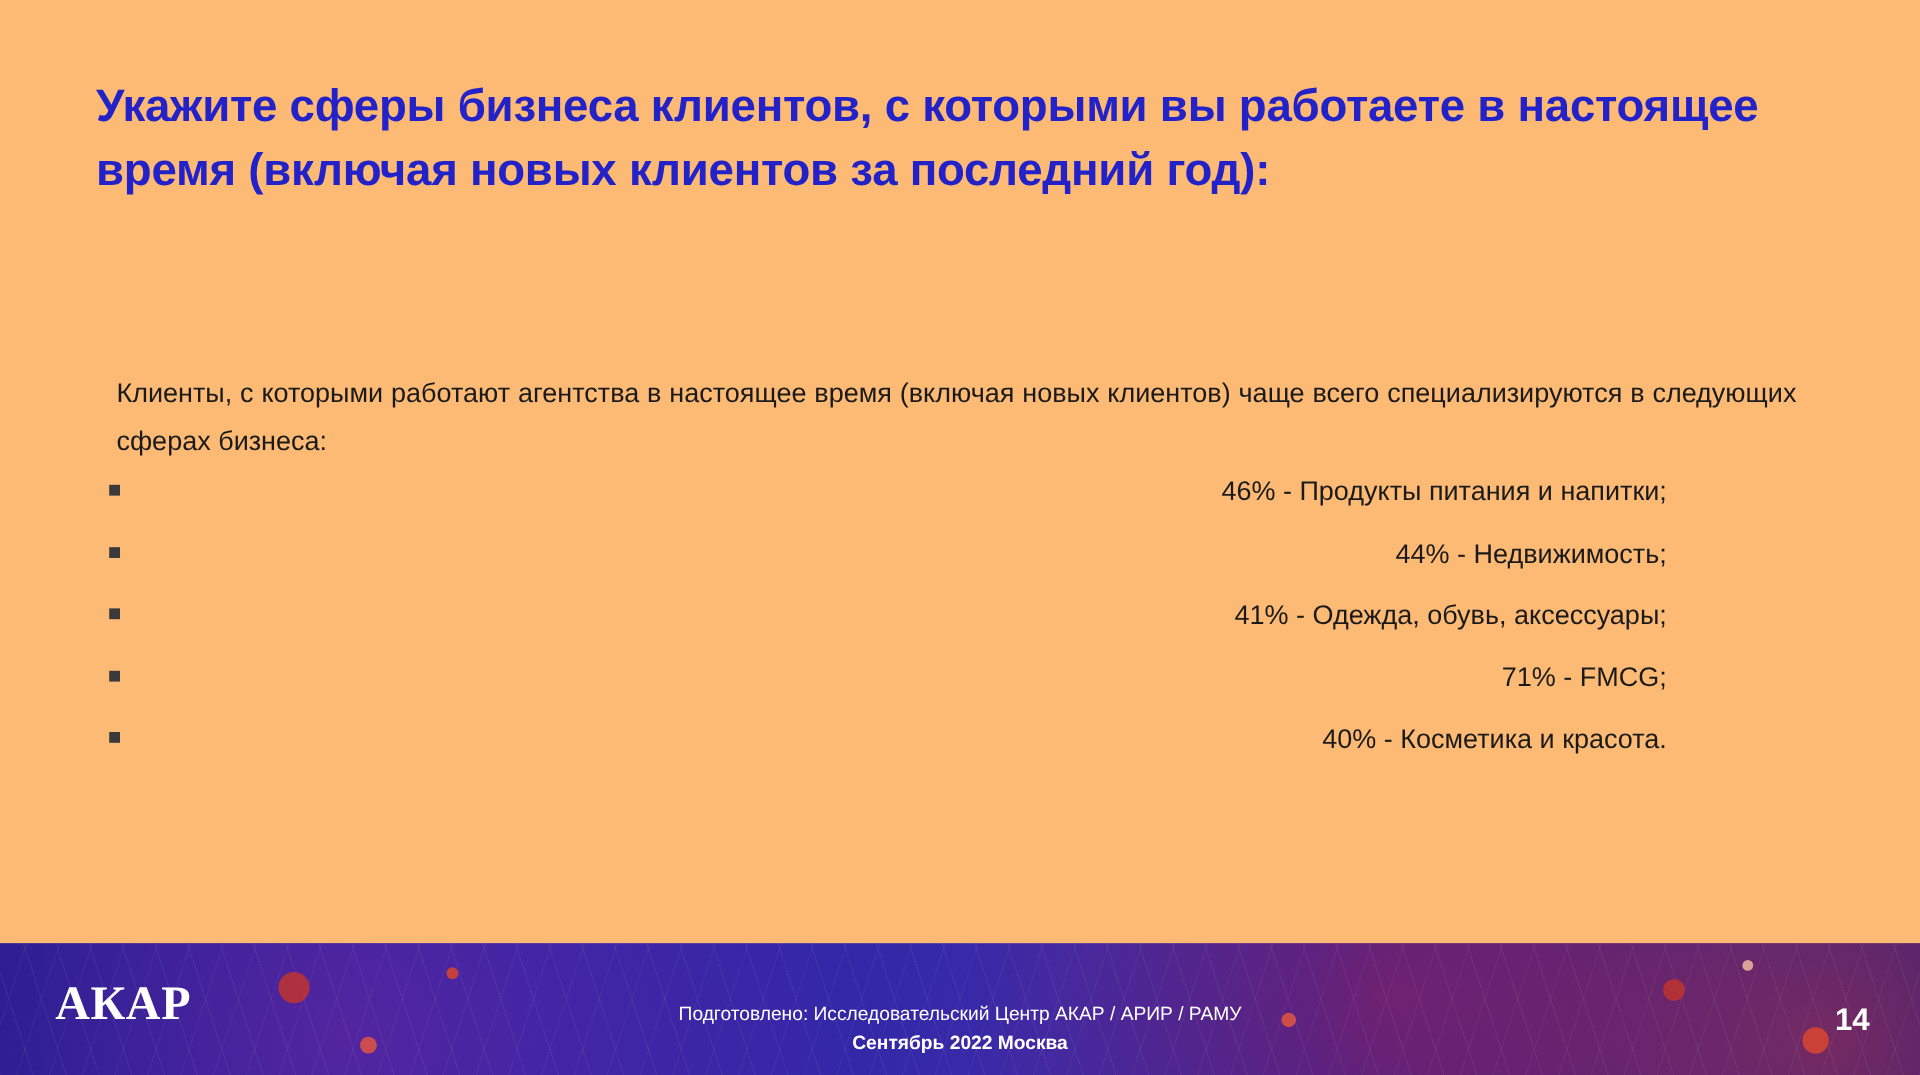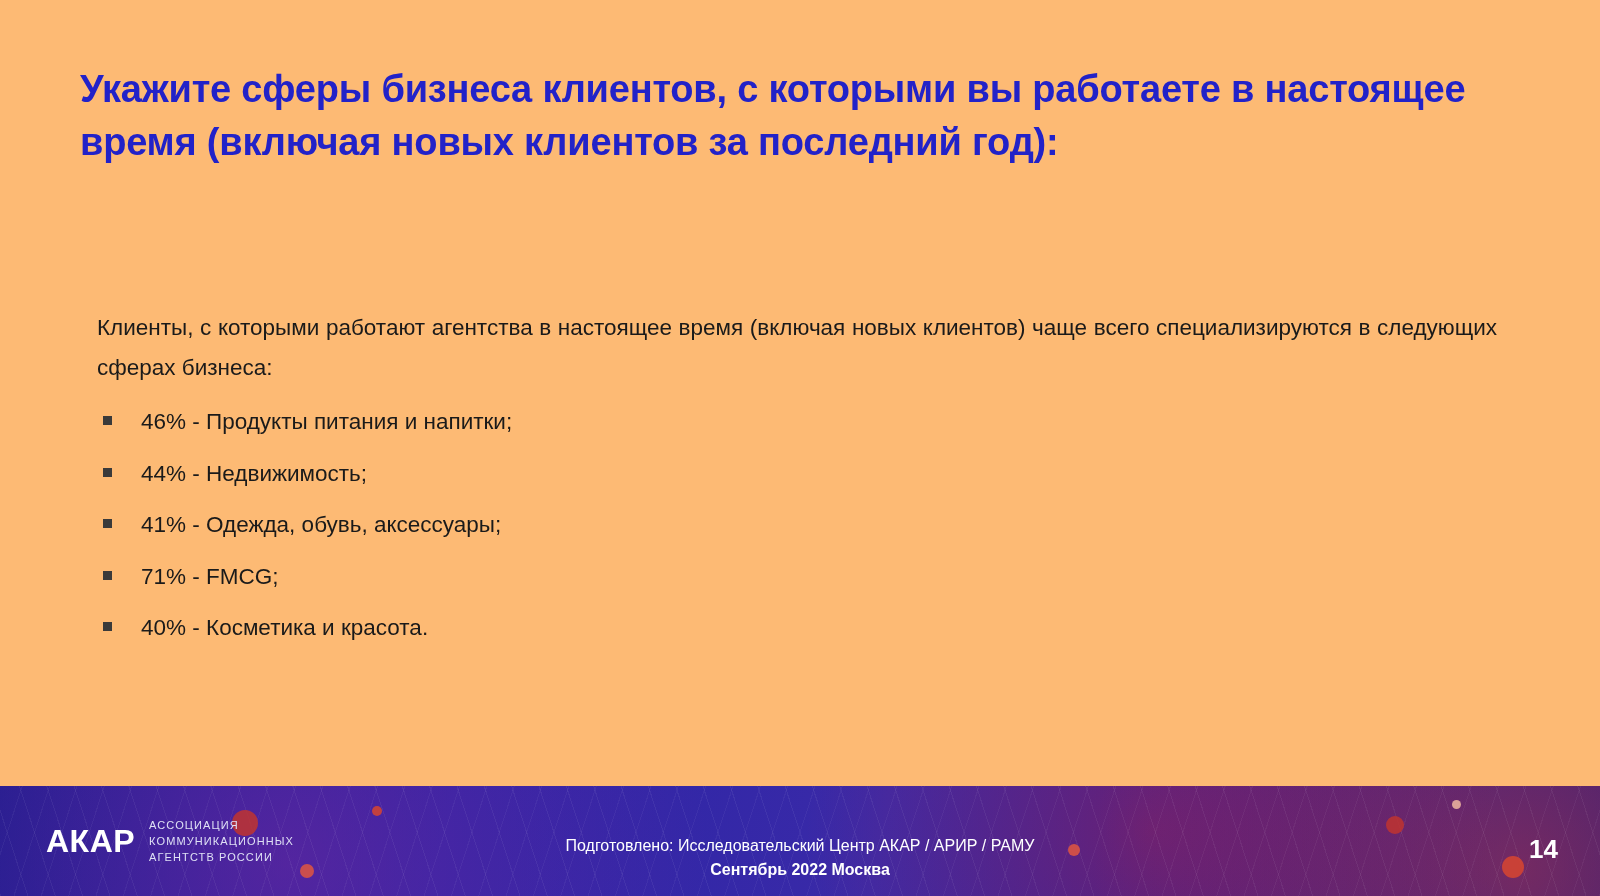--- a/index.html
+++ b/index.html
@@ -47,22 +47,23 @@
     text-justify: inter-word;
     margin-left: 24px;
   }
 
   .bullets {
     position: absolute;
     left: 85px;
     top: 392px;
     width: 1300px;
     list-style: none;
-    margin: 16px;
+    margin: 4px;
     padding: 0;
+    text-align: right;
   }
   .bullets li {
     position: relative;
     padding-left: 40px;
     margin-bottom: 24.5px;
     color: #1a1a1a;
     font-size: 22.5px;
     line-height: 1.2;
   }
   .bullets li .marker {
@@ -106,24 +107,25 @@
   .logo {
     position: absolute;
     left: 46px;
     top: 30px;
     display: flex;
     align-items: center;
     gap: 14px;
   }
   .logo-mark {
     color: #ffffff;
-    font-size: 32px;
+    font-size: 40px;
     font-weight: bold;
     letter-spacing: 0.5px;
     line-height: 1;
+    font-family: Liberation Serif, serif;
   }
   .logo-sub {
     color: #dfe0f5;
     font-size: 11px;
     line-height: 1.45;
     letter-spacing: 1.1px;
     text-transform: uppercase;
     padding-top: 2px;
   }
 
@@ -192,25 +194,20 @@
     <span class="dot" style="left:232px;top:24px;width:26px;height:26px;background:#c0342f;"></span>
     <span class="dot" style="left:300px;top:78px;width:14px;height:14px;background:#e0563f;"></span>
     <span class="dot" style="left:372px;top:20px;width:10px;height:10px;background:#d8452f;"></span>
     <span class="dot" style="left:1068px;top:58px;width:12px;height:12px;background:#e0563f;"></span>
     <span class="dot" style="left:1386px;top:30px;width:18px;height:18px;background:#c0342f;"></span>
     <span class="dot" style="left:1502px;top:70px;width:22px;height:22px;background:#d8452f;"></span>
     <span class="dot" style="left:1452px;top:14px;width:9px;height:9px;background:#efb7a0;"></span>
 
     <div class="logo">
       <span class="logo-mark">АКАР</span>
-      <span class="logo-sub">
-        <span>АССОЦИАЦИЯ</span><br>
-        <span>КОММУНИКАЦИОННЫХ</span><br>
-        <span>АГЕНТСТВ РОССИИ</span>
-      </span>
     </div>
 
     <div class="footer-center">
       <div class="footer-line1">Подготовлено: Исследовательский Центр АКАР / АРИР / РАМУ</div>
       <div class="footer-line2">Сентябрь 2022 Москва</div>
     </div>
 
     <div class="page-number">14</div>
   </div>
 

